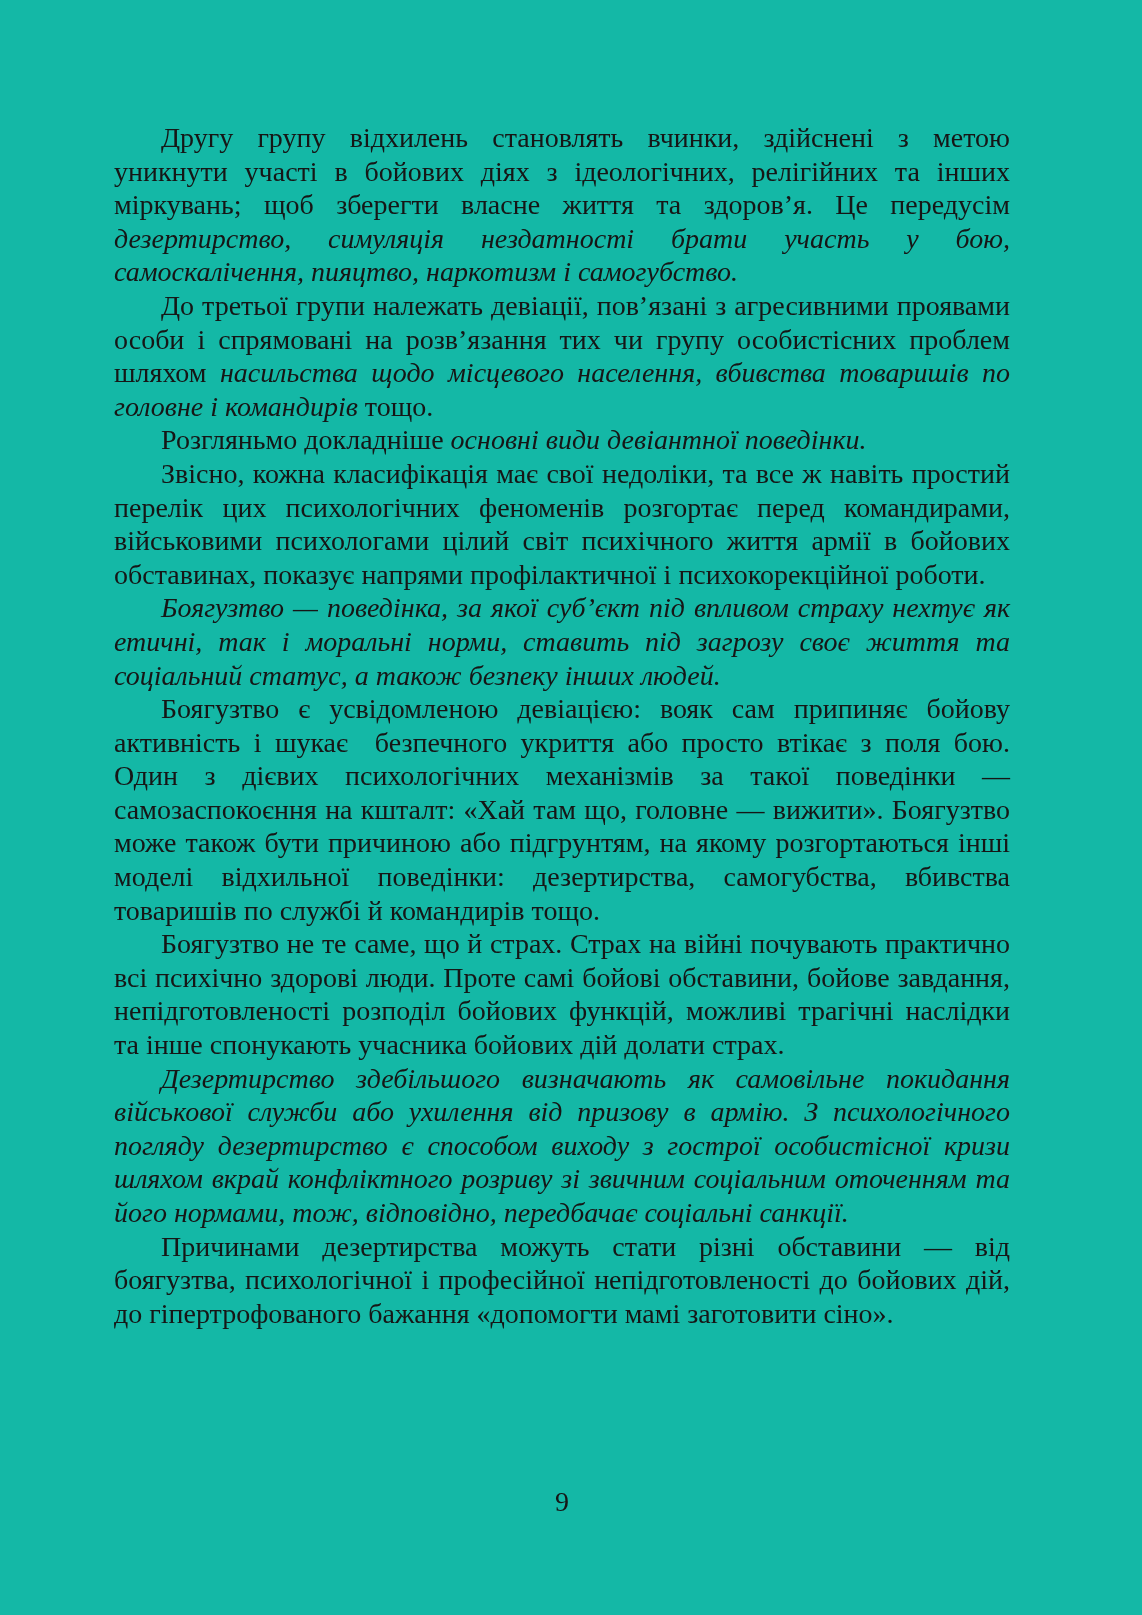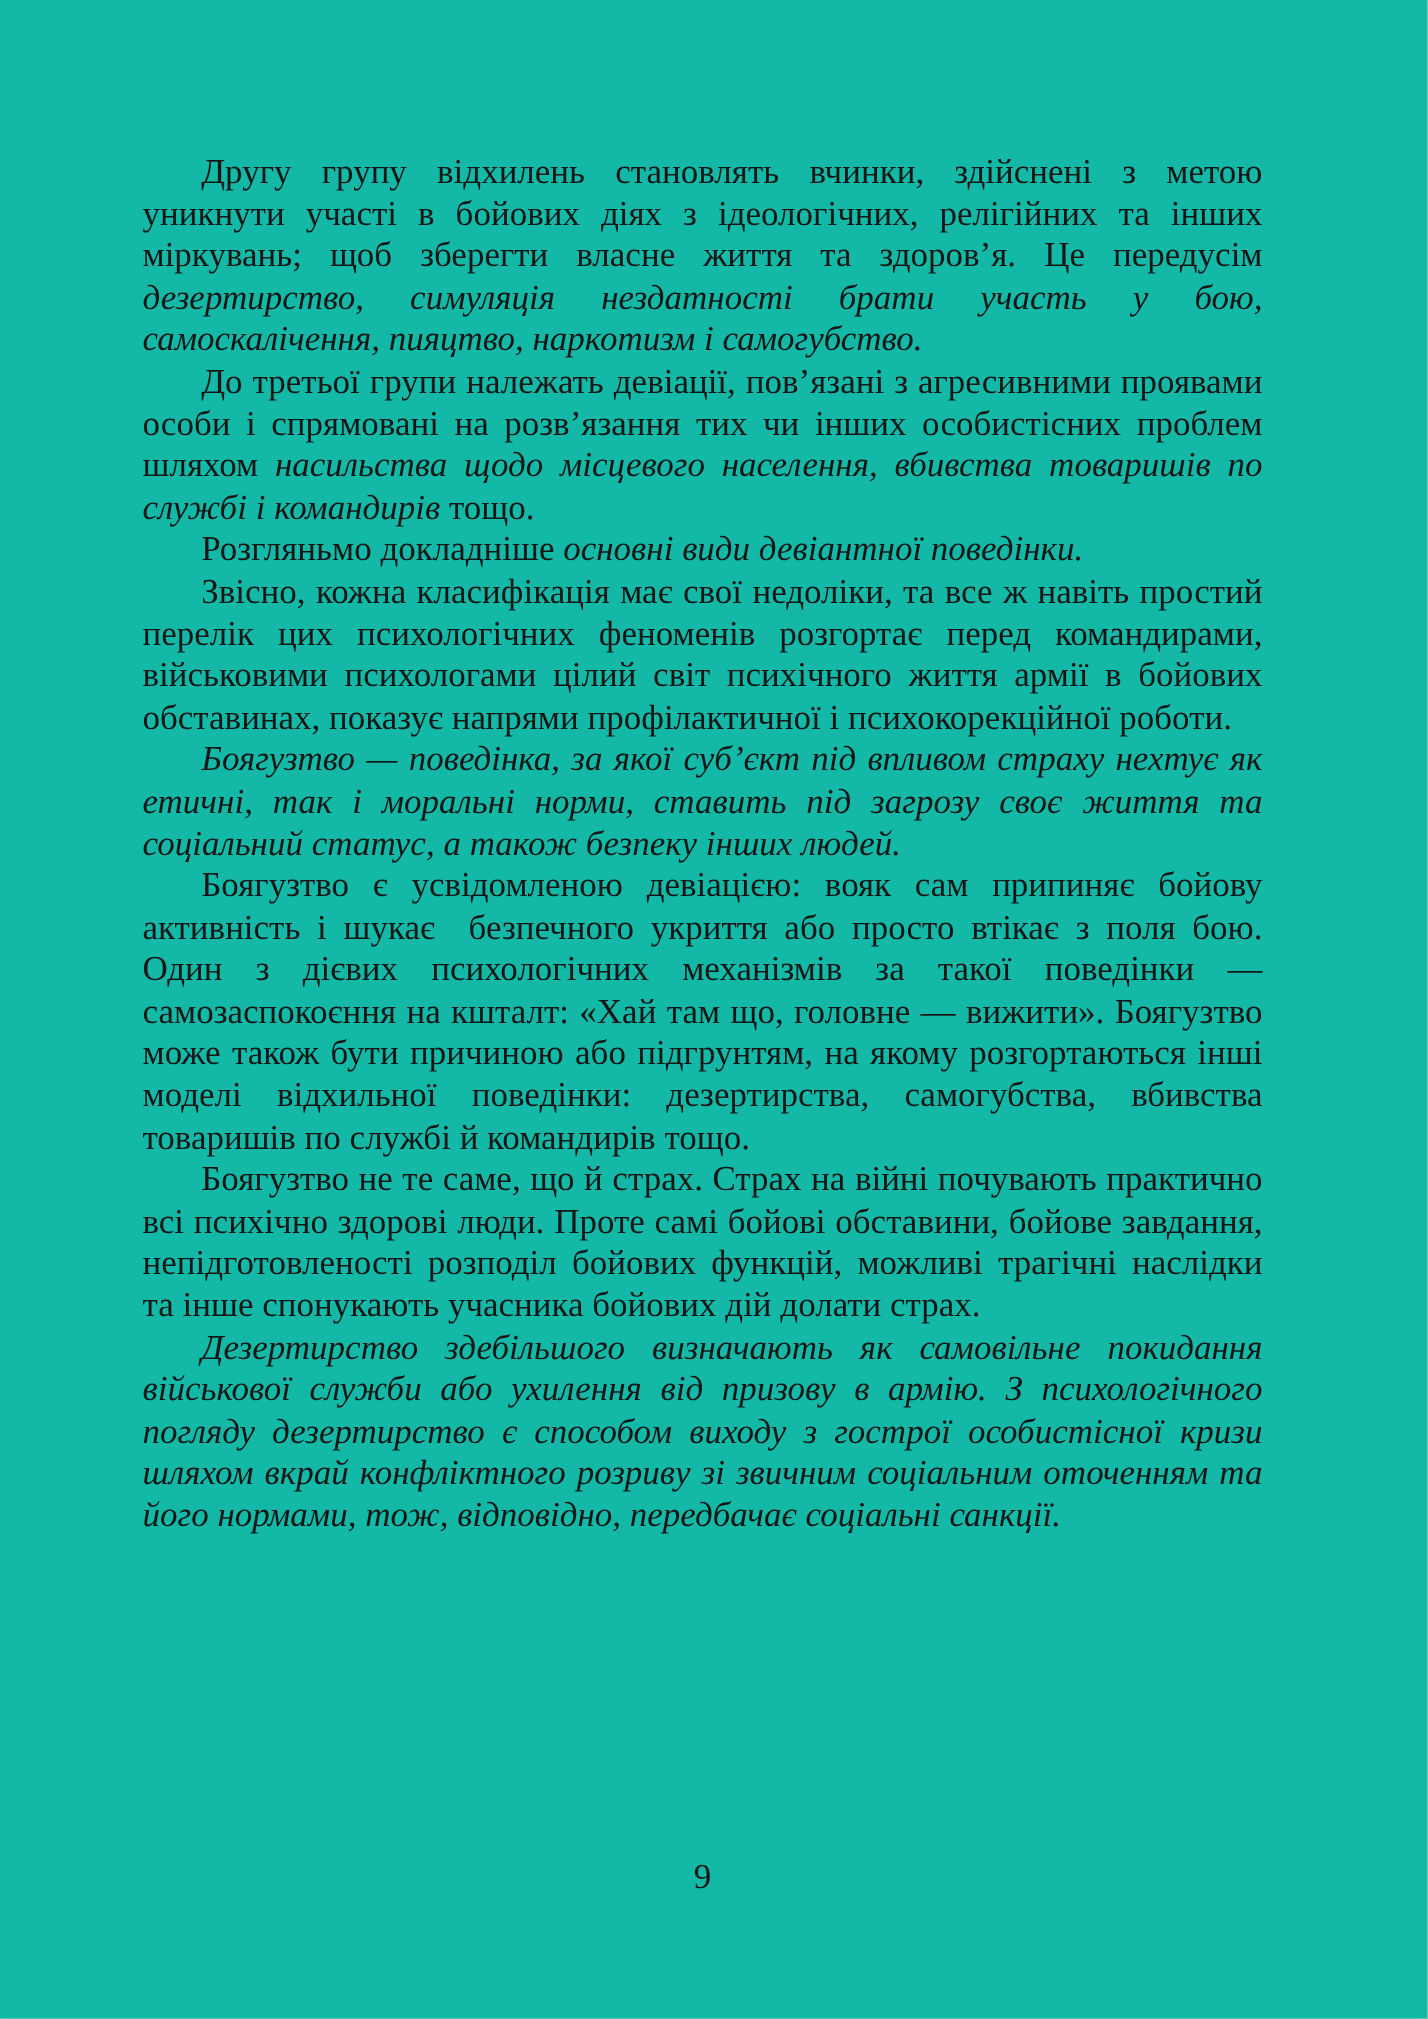--- a/index.html
+++ b/index.html
@@ -46,32 +46,33 @@
   }
 </style>
 </head>
 <body>
 
 <div class="page">
   <div class="textblock">
 
     <p class="para"><span class="seg">Другу групу відхилень становлять вчинки, здійснені з метою уникнути участі в бойових діях з ідеологічних, релігійних та інших міркувань; щоб зберегти власне життя та здоров’я. Це передусім </span><span class="seg italic">дезертирство, симуляція нездатності брати участь у бою, самоскалічення, пияцтво, наркотизм і самогубство.</span></p>
 
-    <p class="para"><span class="seg">До третьої групи належать девіації, пов’язані з агресивними проявами особи і спрямовані на розв’язання тих чи інших особистісних проблем шляхом </span><span class="seg italic">насильства щодо місцевого населення, вбивства товаришів по службі і командирів</span><span class="seg"> тощо.</span></p>
+    <p class="para"><span class="seg">До третьої групи належать девіації, пов’язані з агресивними проявами особи і спрямовані на розв’язання тих чи групу особистісних проблем шляхом </span><span class="seg italic">насильства щодо місцевого населення, вбивства товаришів по головне і командирів</span><span class="seg"> тощо.</span></p>
 
     <p class="para"><span class="seg">Розгляньмо докладніше </span><span class="seg italic">основні види девіантної поведінки.</span></p>
 
     <p class="para"><span class="seg">Звісно, кожна класифікація має свої недоліки, та все ж навіть простий перелік цих психологічних феноменів розгортає перед командирами, військовими психологами цілий світ психічного життя армії в бойових обставинах, показує напрями профілактичної і психокорекційної роботи.</span></p>
 
     <p class="para"><span class="seg bold-italic">Боягузтво</span><span class="seg italic"> — поведінка, за якої суб’єкт під впливом страху нехтує як етичні, так і моральні норми, ставить під загрозу своє життя та соціальний статус, а також безпеку інших людей.</span></p>
 
     <p class="para"><span class="seg">Боягузтво є усвідомленою девіацією: вояк сам припиняє бойову активність і шукає  безпечного укриття або просто втікає з поля бою. Один з дієвих психологічних механізмів за такої поведінки — самозаспокоєння на кшталт: «Хай там що, головне — вижити». Боягузтво може також бути причиною або підгрунтям, на якому розгортаються інші моделі відхильної поведінки: дезертирства, самогубства, вбивства товаришів по службі й командирів тощо.</span></p>
 
     <p class="para"><span class="seg">Боягузтво не те саме, що й страх. Страх на війні почувають практично всі психічно здорові люди. Проте самі бойові обставини, бойове завдання, непідготовленості розподіл бойових функцій, можливі трагічні наслідки та інше спонукають учасника бойових дій долати страх.</span></p>
 
 
     <p class="para"><span class="seg bold-italic">Дезертирство</span><span class="seg italic"> здебільшого визначають як самовільне покидання військової служби або ухилення від призову в армію. З психологічного погляду дезертирство є способом виходу з гострої особистісної кризи шляхом вкрай конфліктного розриву зі звичним соціальним оточенням та його нормами, тож, відповідно, передбачає соціальні санкції.</span></p>
 
+    <p class="para"><span class="seg">Причинами дезертирства можуть стати різні обставини — від боягузтва, психологічної і професійної непідготовленості до бойових дій, до гіпертрофованого бажання «допомогти мамі заготовити сіно».</span></p>
 
   </div>
 
   <div class="page-number">9</div>
 </div>
 
 </body></html>

